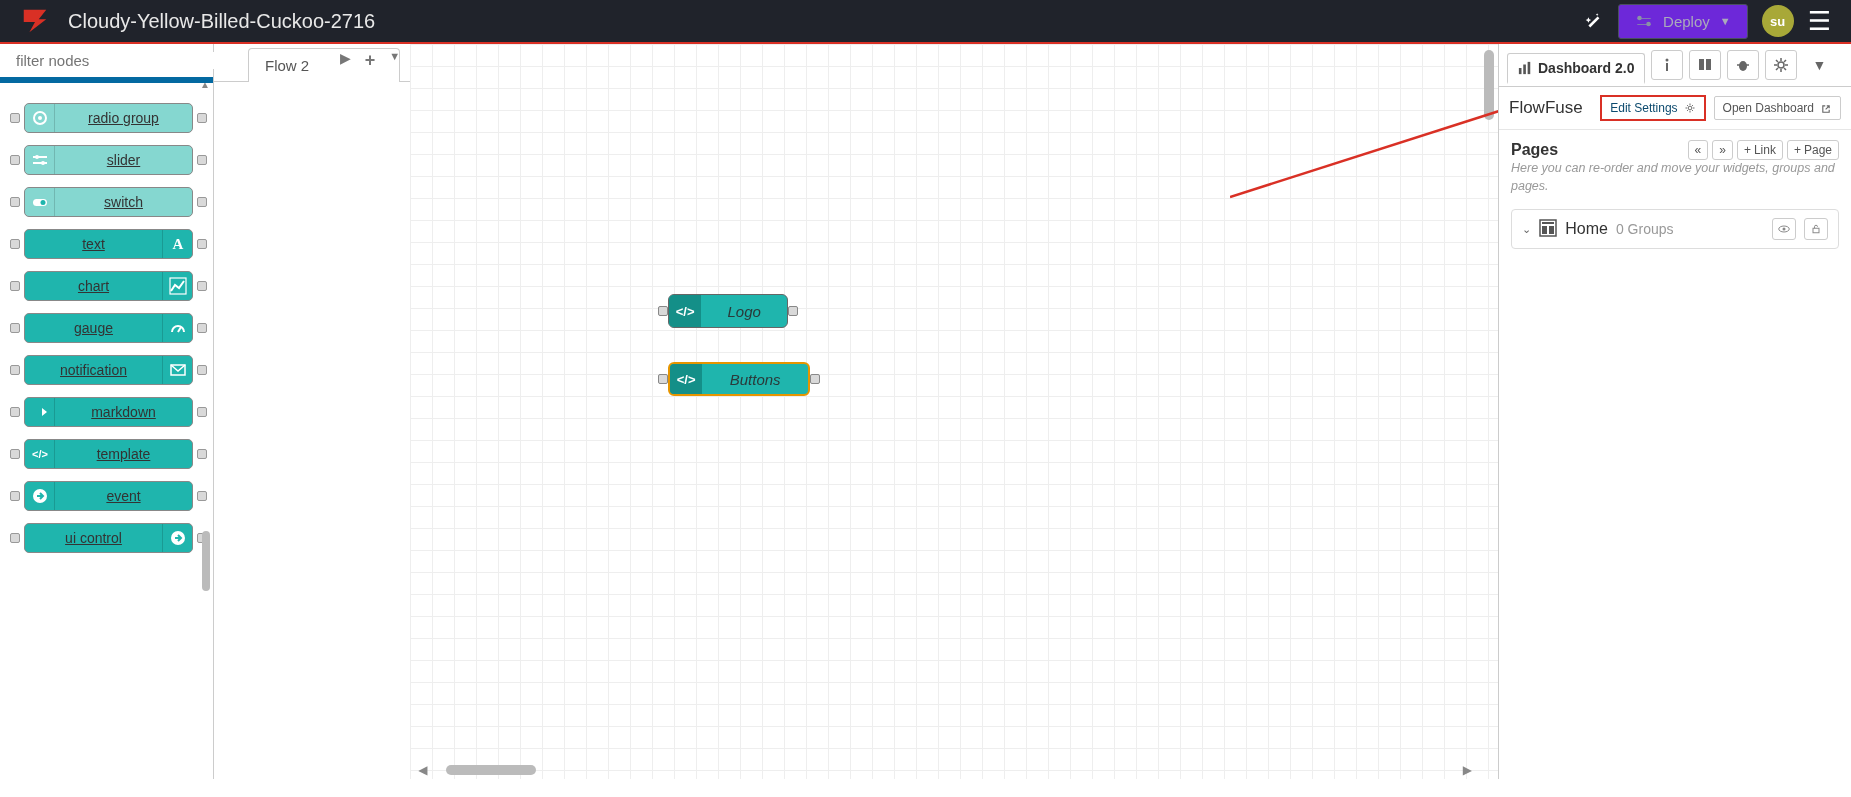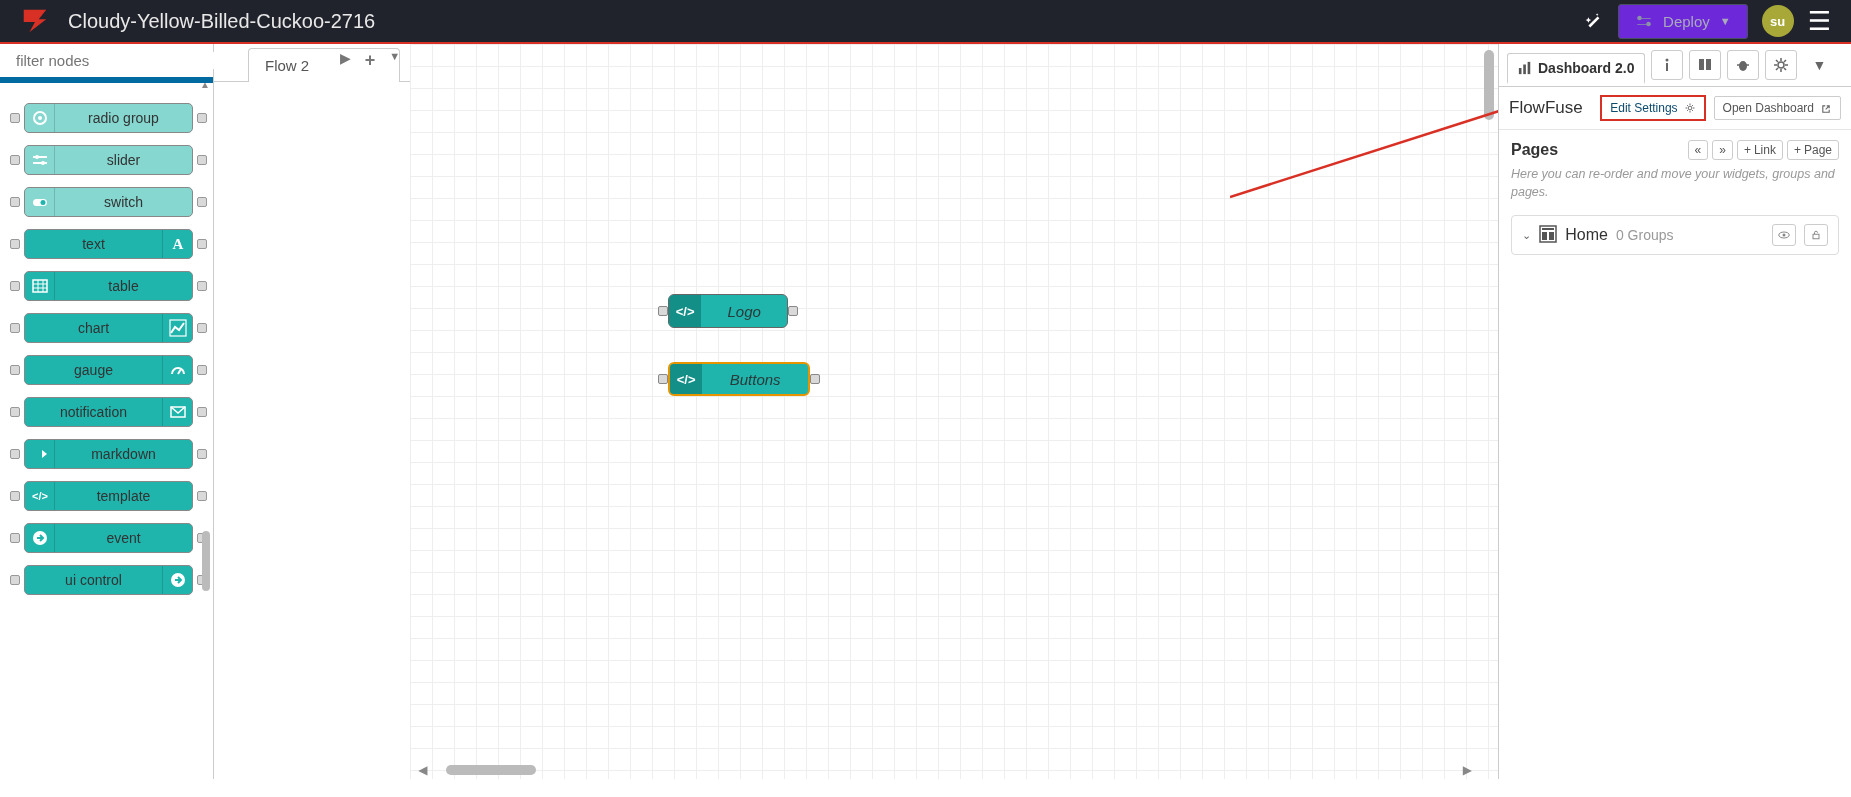--- a/index.html
+++ b/index.html
@@ -29,21 +29,21 @@
 .palette-scroll { position: absolute; right: 2px; top: 8px; bottom: 8px; width: 10px; }
 .palette-scroll-thumb { width: 8px; background: #bbb; border-radius: 4px; position: absolute; right: 1px; }
 .node-item { display: flex; align-items: center; margin: 12px 0; position: relative; }
 .node-port { width: 10px; height: 10px; background: #d9d9d9; border: 1px solid #999; border-radius: 2px; }
 .node-box { flex: 1; height: 30px; display: flex; align-items: center; border-radius: 5px; border: 1px solid #888; margin: 0 4px; overflow: hidden; cursor: grab; }
 .node-box.light { background: #85d7d0; }
 .node-box.dark { background: #1fb5ad; }
 .node-icon-cell { width: 30px; height: 100%; display: flex; align-items: center; justify-content: center; border-right: 1px solid rgba(0,0,0,0.15); }
 .node-icon-cell.right { border-right: none; border-left: 1px solid rgba(0,0,0,0.15); }
 .node-icon-cell svg { fill: #fff; width: 18px; height: 18px; }
-.node-label { flex: 1; text-align: center; font-size: 14px; color: #333; }
+.node-label { flex: 1; text-align: center; font-size: 14px; color: #333; text-decoration: underline; }
 
 
 .workspace { flex: 1; display: flex; flex-direction: row; position: relative; border-right: 1px solid #ccc; }
 .tabbar { height: 38px; display: flex; align-items: flex-end; padding: 0 10px; border-bottom: 1px solid #ccc; background: #fff; position: relative; }
 .tab { padding: 8px 90px 8px 16px; border: 1px solid #ccc; border-bottom: none; border-radius: 4px 4px 0 0; background: #fff; font-size: 15px; color: #555; cursor: pointer; margin-bottom: -1px; }
 .tabbar-actions { position: absolute; right: 10px; top: 6px; display: flex; gap: 14px; color: #777; }
 .tabbar-actions > * { cursor: pointer; }
 .canvas { flex: 1; position: relative; overflow: hidden; background-image: linear-gradient(#eee 1px, transparent 1px), linear-gradient(90deg, #eee 1px, transparent 1px); background-size: 22px 22px; }
 .canvas-scroll-v { position: absolute; right: 2px; top: 6px; bottom: 24px; width: 12px; }
 .canvas-scroll-v .thumb { width: 10px; height: 70px; background: #bbb; border-radius: 5px; position: absolute; top: 0; }
@@ -70,21 +70,21 @@
 .side-icon-btn svg { width: 16px; height: 16px; fill: #666; }
 .sidebar-header-row { display: flex; align-items: center; padding: 8px 10px; gap: 8px; border-bottom: 1px solid #e6e6e6; }
 .ff-label { font-size: 17px; color: #333; flex: 1; }
 .edit-settings-btn { border: 2px solid #d93025; padding: 4px 8px; font-size: 12px; color: #0c4a6e; display: flex; align-items: center; gap: 6px; cursor: pointer; }
 .open-dash-btn { border: 1px solid #ccc; padding: 4px 8px; font-size: 12px; color: #555; display: flex; align-items: flex-end; gap: 6px; cursor: pointer; border-radius: 2px; }
 .open-dash-btn svg, .edit-settings-btn svg { width: 12px; height: 12px; fill: #666; }
 .sub-tabs { display: flex; padding: 6px 10px 0 10px; border-bottom: 1px solid #ccc; gap: 4px; }
 .sub-tab { flex: 1; text-align: center; padding: 8px 0; border: 1px solid #ccc; border-bottom: none; background: #e9ecf0; color: #444; font-size: 15px; cursor: pointer; border-radius: 3px 3px 0 0; }
 .sub-tab.active { background: #fff; font-weight: 600; margin-bottom: -1px; }
 .pages-section { padding: 10px 12px; flex: 1; overflow: auto; }
-.pages-header { display: flex; align-items: center; margin-bottom: 6px; }
+.pages-header { display: flex; align-items: center; }
 .pages-title { font-weight: 700; font-size: 16px; flex: 1; }
 .small-btn { border: 1px solid #ccc; border-radius: 3px; padding: 2px 6px; font-size: 12px; color: #555; margin-left: 4px; cursor: pointer; display: inline-flex; align-items: center; gap: 3px; }
 .help-text { font-size: 12.5px; color: #999; font-style: italic; margin-bottom: 14px; line-height: 1.4; }
 .page-entry { border: 1px solid #ddd; border-radius: 4px; padding: 8px 10px; display: flex; align-items: center; gap: 8px; }
 .page-entry .chev { color: #666; font-size: 11px; }
 .page-entry .pgicon svg { width: 18px; height: 18px; fill: #555; }
 .page-entry .pgname { font-size: 16px; color: #333; }
 .page-entry .pgcount { font-size: 14px; color: #999; flex: 1; }
 .page-entry .mini-btn { width: 24px; height: 22px; border: 1px solid #ccc; border-radius: 3px; display: flex; align-items: center; justify-content: center; cursor: pointer; }
 .page-entry .mini-btn svg { width: 12px; height: 12px; fill: #888; }
@@ -178,36 +178,20 @@
           </div>
           <div class="node-item">
     <div class="node-port"></div>
     <div class="node-box dark">
       <div class="node-label">text</div>
               <div class="node-icon-cell right">
                 <svg viewBox="0 0 18 18">
                   <text x="9" y="14" font-size="15" text-anchor="middle" fill="#fff" font-family="serif" font-weight="700">A</text>
                 </svg>
               </div>
-    </div>
-    <div class="node-port"></div>
-          </div>
-          <div class="node-item">
-    <div class="node-port"></div>
-    <div class="node-box dark">
-      <div class="node-icon-cell ">
-                <svg viewBox="0 0 18 18">
-                  <rect x="2" y="3" width="14" height="12" fill="none" stroke="#fff" stroke-width="1.5"></rect>
-                  <line x1="2" y1="7" x2="16" y2="7" stroke="#fff"></line>
-                  <line x1="2" y1="11" x2="16" y2="11" stroke="#fff"></line>
-                  <line x1="7" y1="3" x2="7" y2="15" stroke="#fff"></line>
-                  <line x1="12" y1="3" x2="12" y2="15" stroke="#fff"></line>
-                </svg>
-              </div>
-              <div class="node-label">table</div>
     </div>
     <div class="node-port"></div>
           </div>
           <div class="node-item">
     <div class="node-port"></div>
     <div class="node-box dark">
       <div class="node-label">chart</div>
               <div class="node-icon-cell right">
                 <svg viewBox="0 0 18 18">
                   <polyline points="2,14 6,8 10,11 15,4" fill="none" stroke="#fff" stroke-width="2"></polyline>

